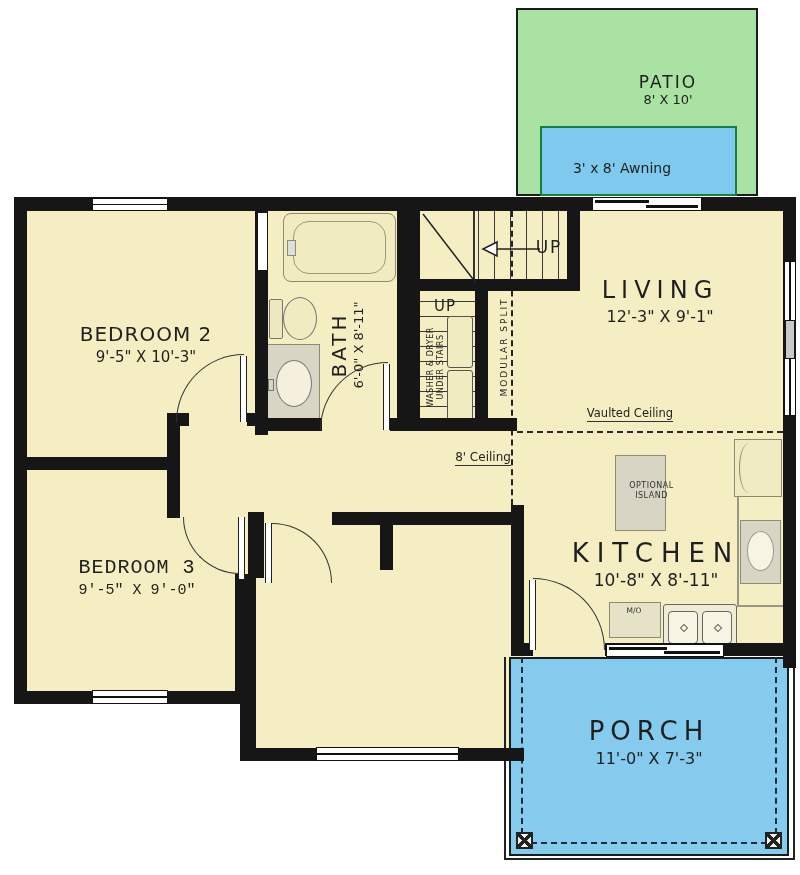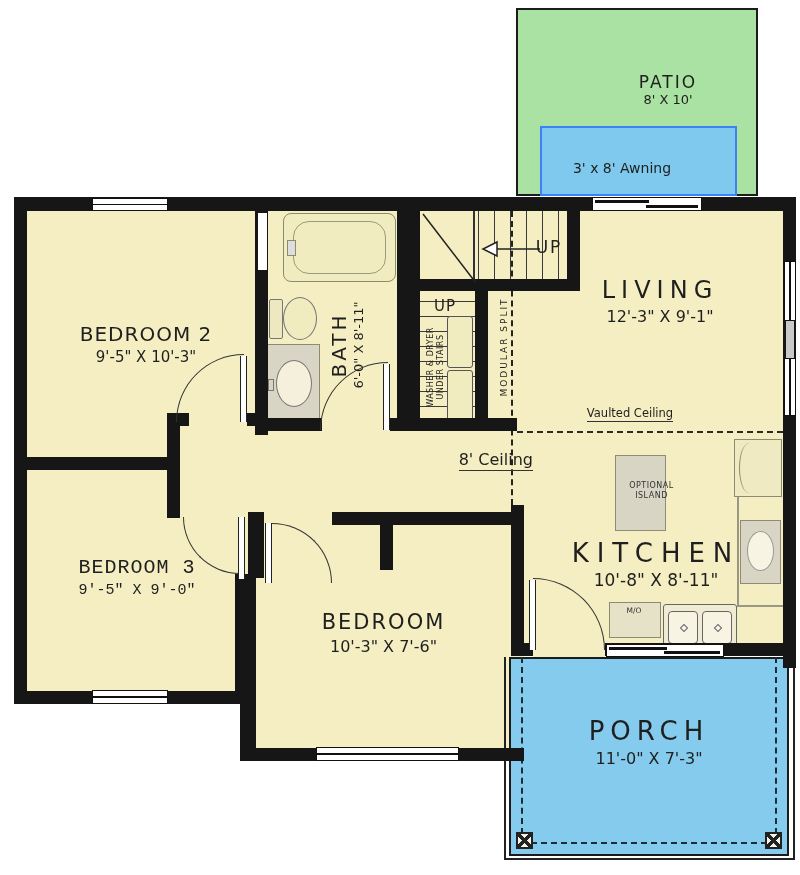--- a/index.html
+++ b/index.html
@@ -40,21 +40,21 @@
 <body>
 
 <div id="plan">
 
   <div class="abs" style="left:516px;top:8px;width:242px;height:188px;background:var(--patio,#a9e2a2);border:2px solid #1c1c1c;">
     <div class="lbl" style="left:80px;top:62px;width:140px;">
       <div class="nm" style="font-size:17px;letter-spacing:2px;">PATIO</div>
       <div class="dims" style="font-size:13px;">8' X 10'</div>
     </div>
   </div>
-  <div class="abs" style="left:540px;top:126px;width:197px;height:70px;background:var(--awning,#7ec9ed);border:2px solid #3b82f6;">
+  <div class="abs" style="left:540px;top:126px;width:197px;height:70px;background:var(--awning,#7ec9ed);border:2px solid #15803d;">
     <div class="lbl" style="left:0;top:32px;width:160px;font-size:14px;">3' x 8' Awning</div>
   </div>
 
   <div class="floor" style="left:20px;top:203px;width:248px;height:494px;"></div>
   <div class="floor" style="left:255px;top:203px;width:269px;height:552px;"></div>
   <div class="floor" style="left:511px;top:203px;width:272px;height:447px;"></div>
   <div class="floor" style="left:533px;top:643px;width:72px;height:14px;"></div>
 
   <div class="abs" style="left:509px;top:657px;width:280px;height:199px;background:var(--porch,#85cbee);border:2px solid #1c1c1c;">
     <div class="porch-dash"></div>
@@ -92,21 +92,21 @@
     <span style="display:block;">UNDER STAIRS</span>
   </div>
 
   <div class="dashv" style="left:511px;top:211px;height:304px;"></div>
   <div class="lbl rot" style="left:445px;top:341px;width:120px;height:12px;font-size:9px;letter-spacing:2px;">MODULAR SPLIT</div>
 
   <div class="dashh" style="left:517px;top:431px;width:266px;"></div>
   <div class="lbl" style="left:560px;top:407px;width:140px;font-size:11.5px;">
     <span class="underln">Vaulted Ceiling</span>
   </div>
-  <div class="lbl" style="left:433px;top:450px;width:100px;font-size:16px;text-align:right;">
+  <div class="lbl" style="left:433px;top:450px;width:100px;font-size:12px;">
     <span class="underln">8' Ceiling</span>
   </div>
 
   <div class="fix gray" style="left:615px;top:455px;width:51px;height:76px;border-color:#8f8c74;">
     <div class="lbl" style="left:12px;top:25px;width:47px;font-size:8px;letter-spacing:0.5px;line-height:10px;color:#333;">
       <span style="display:block;">OPTIONAL</span>
       <span style="display:block;">ISLAND</span>
     </div>
   </div>
   <div class="fix" style="left:734px;top:439px;width:48px;height:58px;background:#efeac2;">
@@ -192,24 +192,20 @@
   <div class="leaf" style="left:529px;top:580px;height:70px;"></div>
 
   <div class="lbl" style="left:31px;top:322px;width:230px;">
     <div class="nm" style="font-size:20px;letter-spacing:1px;">BEDROOM 2</div>
     <div class="dims" style="font-size:15px;margin-top:2px;">9'-5" X 10'-3"</div>
   </div>
   <div class="lbl" style="left:27px;top:556px;width:220px;font-family:Liberation Mono, monospace;">
     <div class="nm" style="font-size:20px;letter-spacing:1px;">BEDROOM 3</div>
     <div class="dims" style="font-size:15px;margin-top:2px;">9'-5" X 9'-0"</div>
   </div>
-  <div class="lbl" style="left:256px;top:610px;width:255px;">
-    <div class="nm" style="font-size:21px;letter-spacing:2px;">BEDROOM</div>
-    <div class="dims" style="font-size:16px;margin-top:2px;">10'-3" X 7'-6"</div>
-  </div>
   <div class="lbl rot" style="left:264px;top:323px;width:170px;height:44px;">
     <div class="nm" style="font-size:20px;letter-spacing:3px;">BATH</div>
     <div class="dims" style="font-size:13px;">6'-0" X 8'-11"</div>
   </div>
   <div class="lbl" style="left:524px;top:276px;width:272px;">
     <div class="nm" style="font-size:24px;letter-spacing:6px;">LIVING</div>
     <div class="dims" style="font-size:16px;margin-top:2px;">12'-3" X 9'-1"</div>
   </div>
   <div class="lbl" style="left:524px;top:538px;width:264px;">
     <div class="nm" style="font-size:26px;letter-spacing:8px;">KITCHEN</div>

